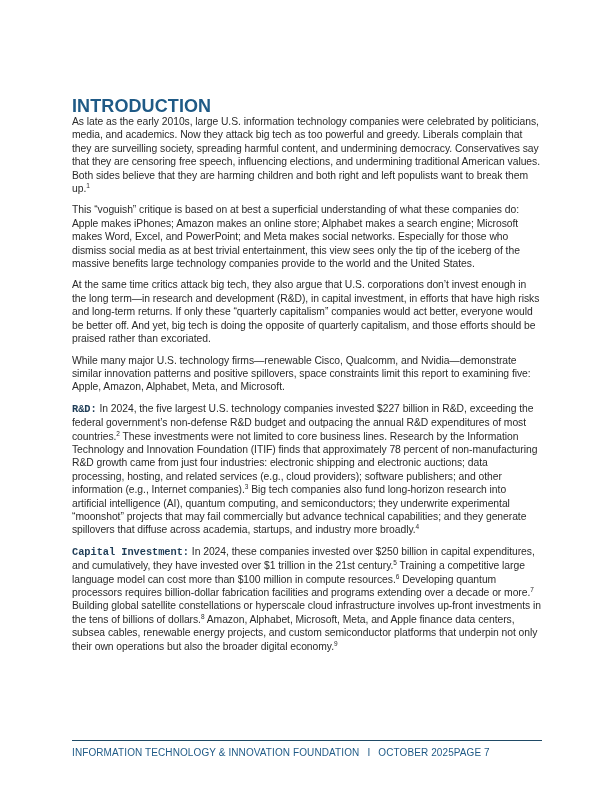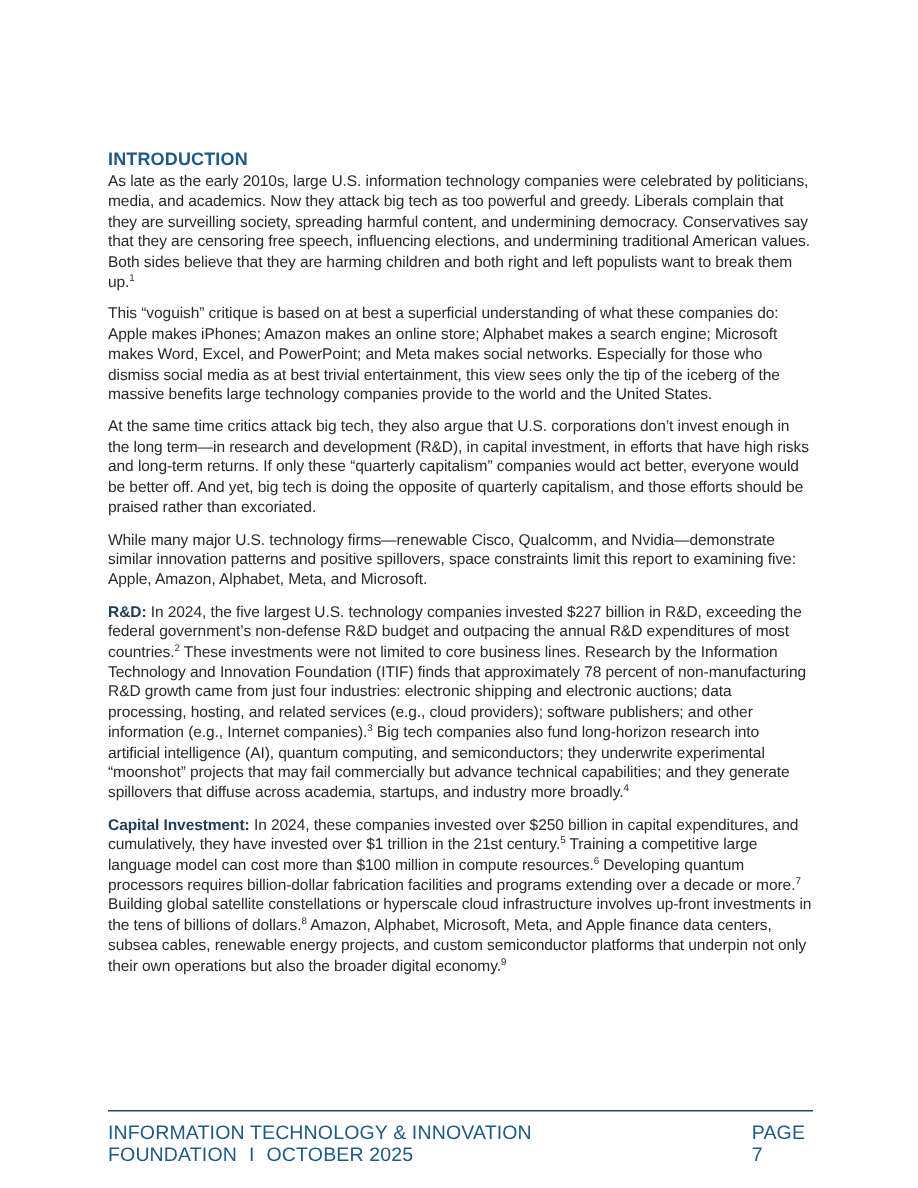--- a/index.html
+++ b/index.html
@@ -17,56 +17,57 @@
     }
     .page {
       position: absolute;
       left: 72px;
       top: 98px;
       width: 470px;
     }
     .heading {
       font-family: "Liberation Sans", sans-serif;
       font-weight: bold;
-      font-size: 12px;
+      font-size: 18px;
       color: #1f5a86;
       letter-spacing: 0.1px;
       margin: 0 0 1px 0;
       line-height: 16px;
     }
     .para {
       font-size: 10.35px;
       line-height: 13.4px;
       margin: 0 0 8px 0;
       color: #2a2a2a;
       letter-spacing: -0.05px;
     }
     .para b {
       font-weight: bold;
       color: #1e3c56;
+      font-family: Liberation Mono, monospace;
     }
     sup {
       font-size: 6.5px;
       line-height: 0;
       vertical-align: 4px;
     }
     .footer-rule {
       position: absolute;
       left: 72px;
       top: 740px;
       width: 470px;
       height: 0;
       border-top: 1.4px solid #1f4a66;
     }
     .footer {
       position: absolute;
       left: 72px;
       top: 747px;
       width: 470px;
-      font-size: 13px;
+      font-size: 10px;
       color: #1f5a86;
       letter-spacing: 0.1px;
       display: flex;
       justify-content: flex-start;
     }
     .footer .sep { margin: 0 8px; }
   </style>
 </head>
 <body>
 

